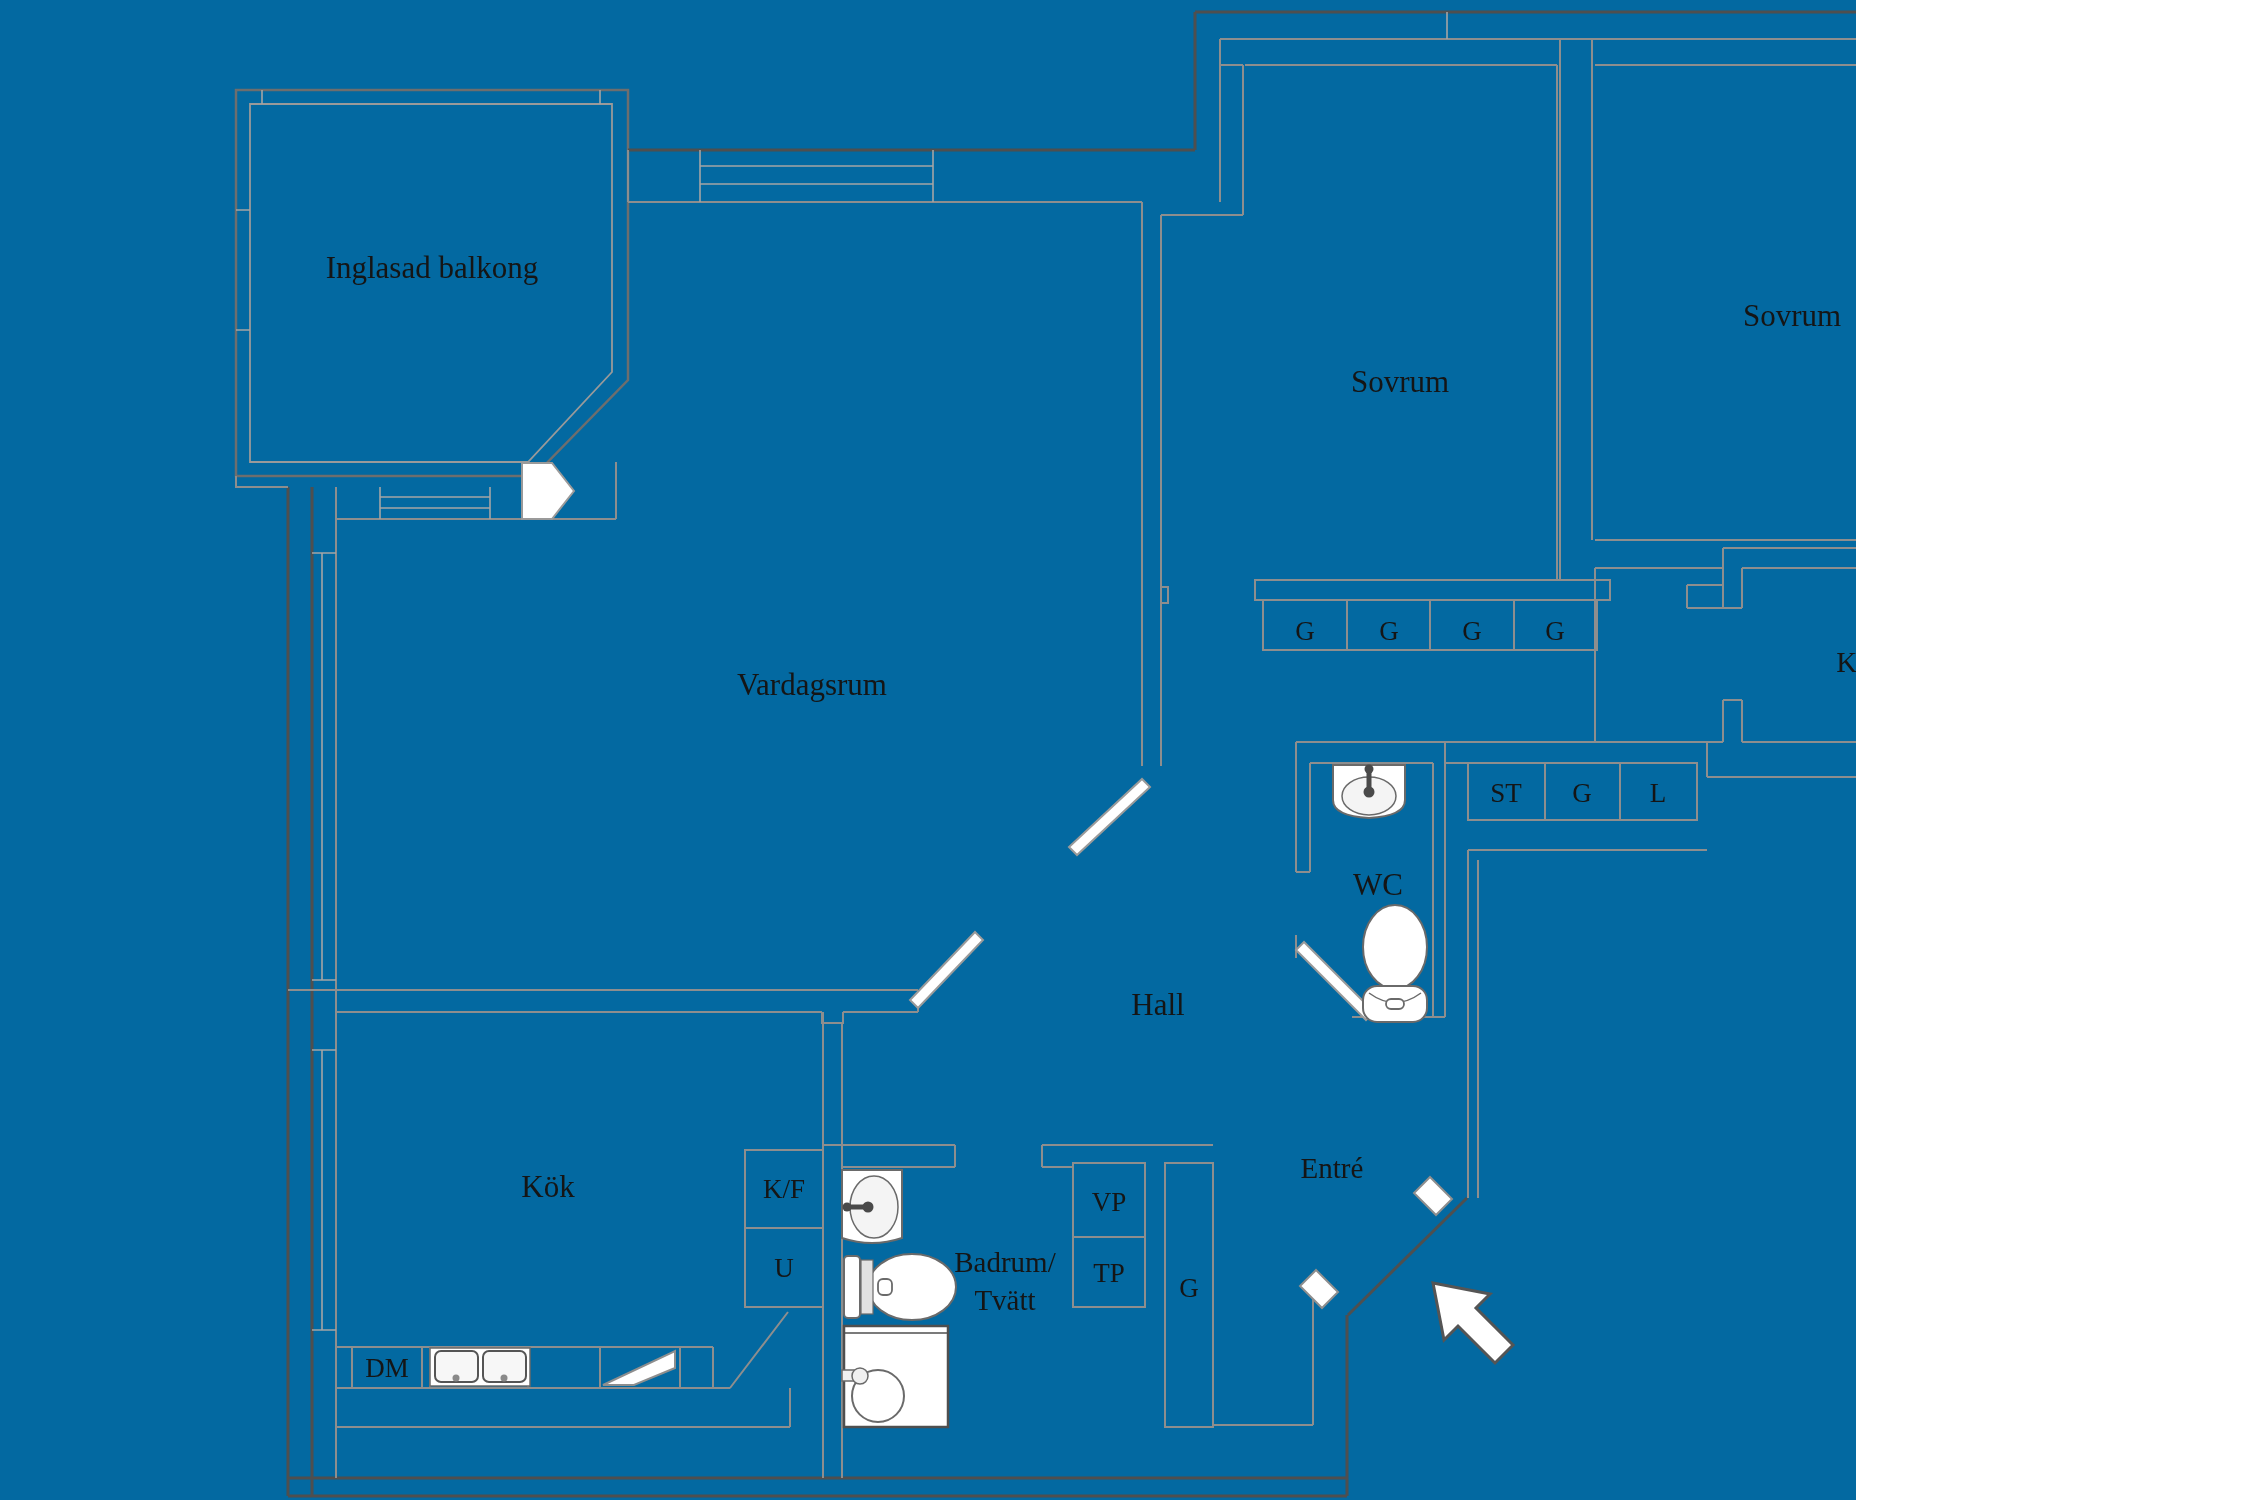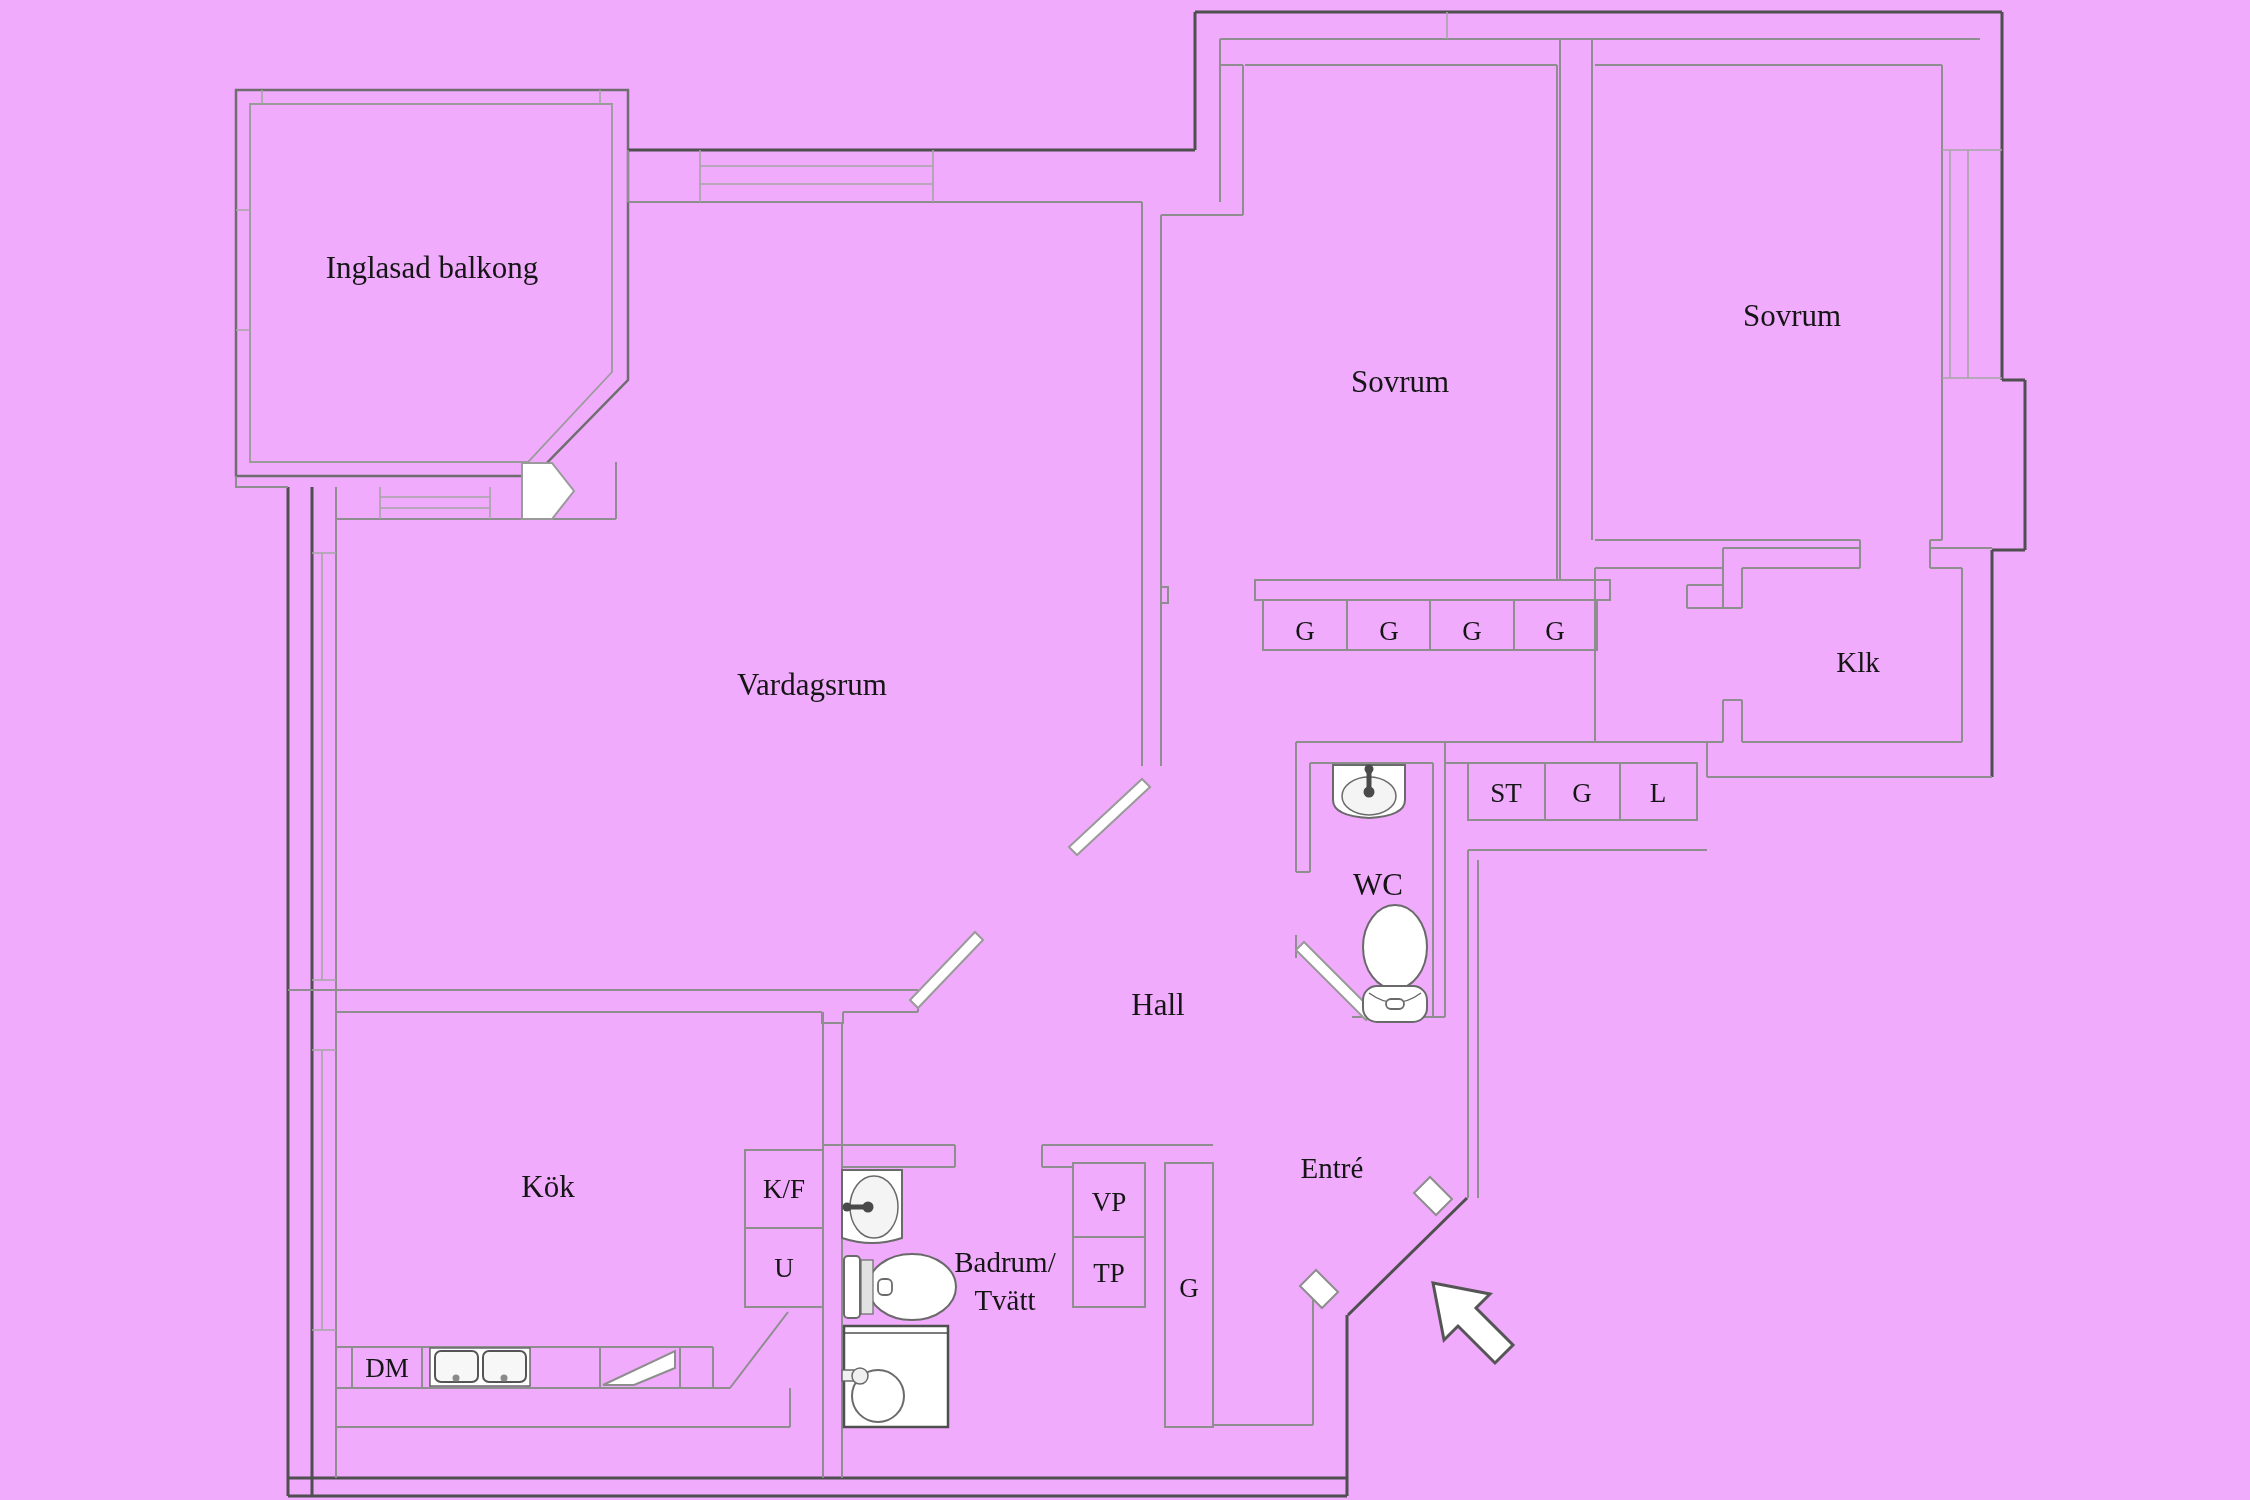--- a/index.html
+++ b/index.html
@@ -1,16 +1,16 @@
 <!DOCTYPE html>
 <html><head>
 <meta charset="utf-8">
 <style>
   html,body{margin:0;padding:0;background:#ffffff;}
-  .stage{position:relative;width:2250px;height:1500px;background:#f0abfc;overflow:hidden;}
+  .stage{position:relative;width:1856px;height:1500px;background:#0369a1;overflow:hidden;}
   svg{display:block;}
   text{font-family:"Liberation Serif","DejaVu Serif",serif;fill:#151515;}
   .lbl{font-size:31px;}
   .lbl-s{font-size:27px;}
   .lbl-m{font-size:29px;}
 </style>
 </head>
 <body>
 
 <div class="stage">

